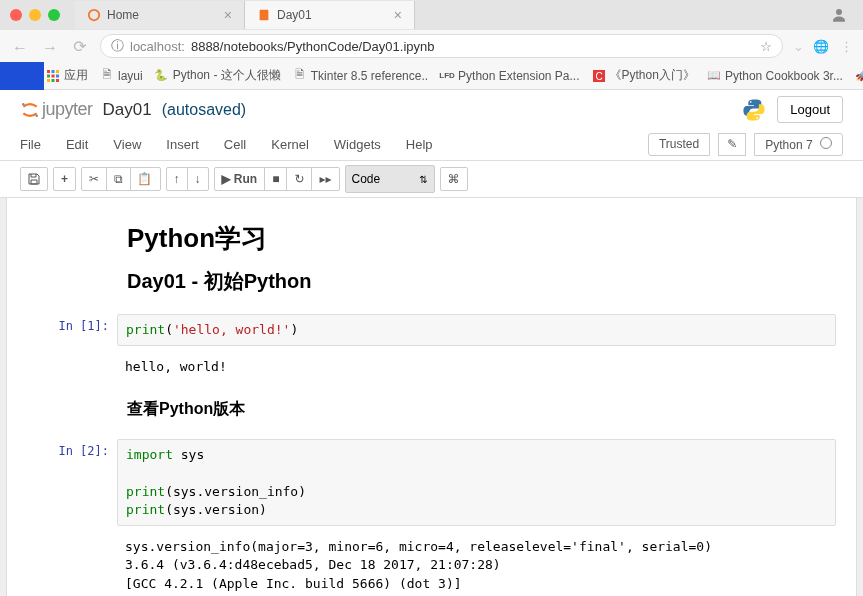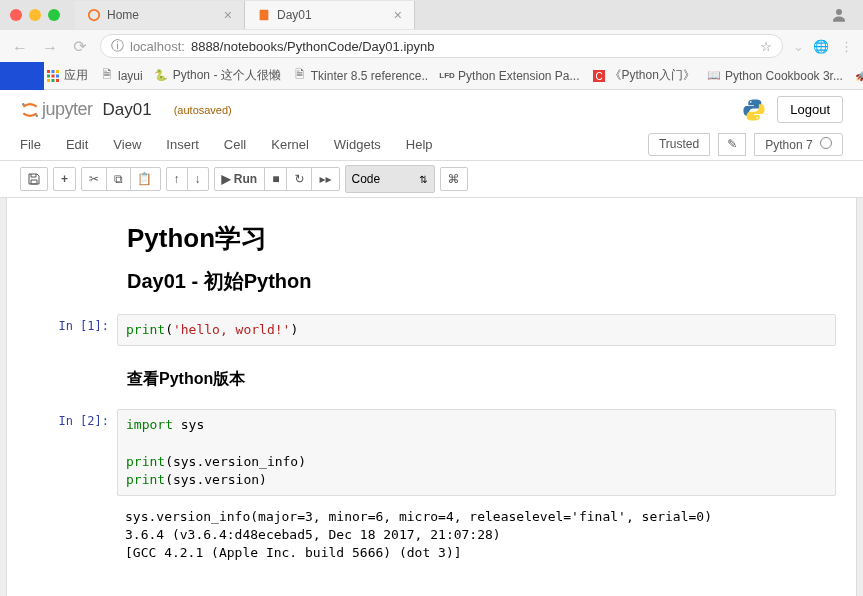--- a/index.html
+++ b/index.html
@@ -28,21 +28,21 @@
 .bookmark { display: flex; align-items: center; gap: 4px; color: #555; cursor: pointer; white-space: nowrap; }
 .bookmark .bm-icon { width: 14px; height: 14px; display: flex; align-items: center; justify-content: center; font-size: 11px; }
 
 
 .jupyter-area { background: #fff; }
 .jp-header { display: flex; align-items: center; padding: 6px 20px; gap: 10px; }
 .jp-logo { display: flex; align-items: center; gap: 2px; }
 .jp-logo-icon { width: 20px; height: 20px; }
 .jp-logo-text { font-size: 18px; color: #888; font-weight: 400; letter-spacing: -0.5px; }
 .jp-filename { font-size: 17px; color: #333; }
-.jp-autosave { font-size: 11px; color: #a16207; margin-left: 12px; }
+.jp-autosave { font-size: 16px; color: #0c4a6e; }
 .jp-right { margin-left: auto; display: flex; align-items: center; gap: 10px; }
 .python-logo { font-size: 20px; }
 .logout-btn { border: 1px solid #ccc; border-radius: 3px; padding: 5px 12px; font-size: 13px; background: #fff; cursor: pointer; }
 
 
 .jp-menu { display: flex; align-items: center; padding: 4px 20px; gap: 25px; border-bottom: 1px solid #ddd; font-size: 13px; color: #555; }
 .jp-menu-item { cursor: pointer; padding: 4px 0; }
 .jp-menu-right { margin-left: auto; display: flex; gap: 8px; }
 .trusted { border: 1px solid #ccc; border-radius: 3px 0 0 3px; padding: 3px 10px; font-size: 12px; }
 .edit-icon { border: 1px solid #ccc; padding: 3px 8px; font-size: 12px; cursor: pointer; }
@@ -261,20 +261,23 @@
       <h1>Python学习</h1>
       <h2>Day01 - 初始Python</h2>
     </div>
 
     <div class="code-cell">
       <div class="prompt">In [1]:</div>
       <div class="code-input">
         <pre><span class="kw-green">print</span>(<span class="str-red">'hello, world!'</span>)</pre>
       </div>
     </div>
+    <div class="output">
+      <pre>hello, world!</pre>
+    </div>
 
     <div class="md-cell">
       <h3>查看Python版本</h3>
     </div>
 
     <div class="code-cell">
       <div class="prompt">In [2]:</div>
       <div class="code-input">
         <pre><span class="kw-green">import</span><span> sys</span>
 

